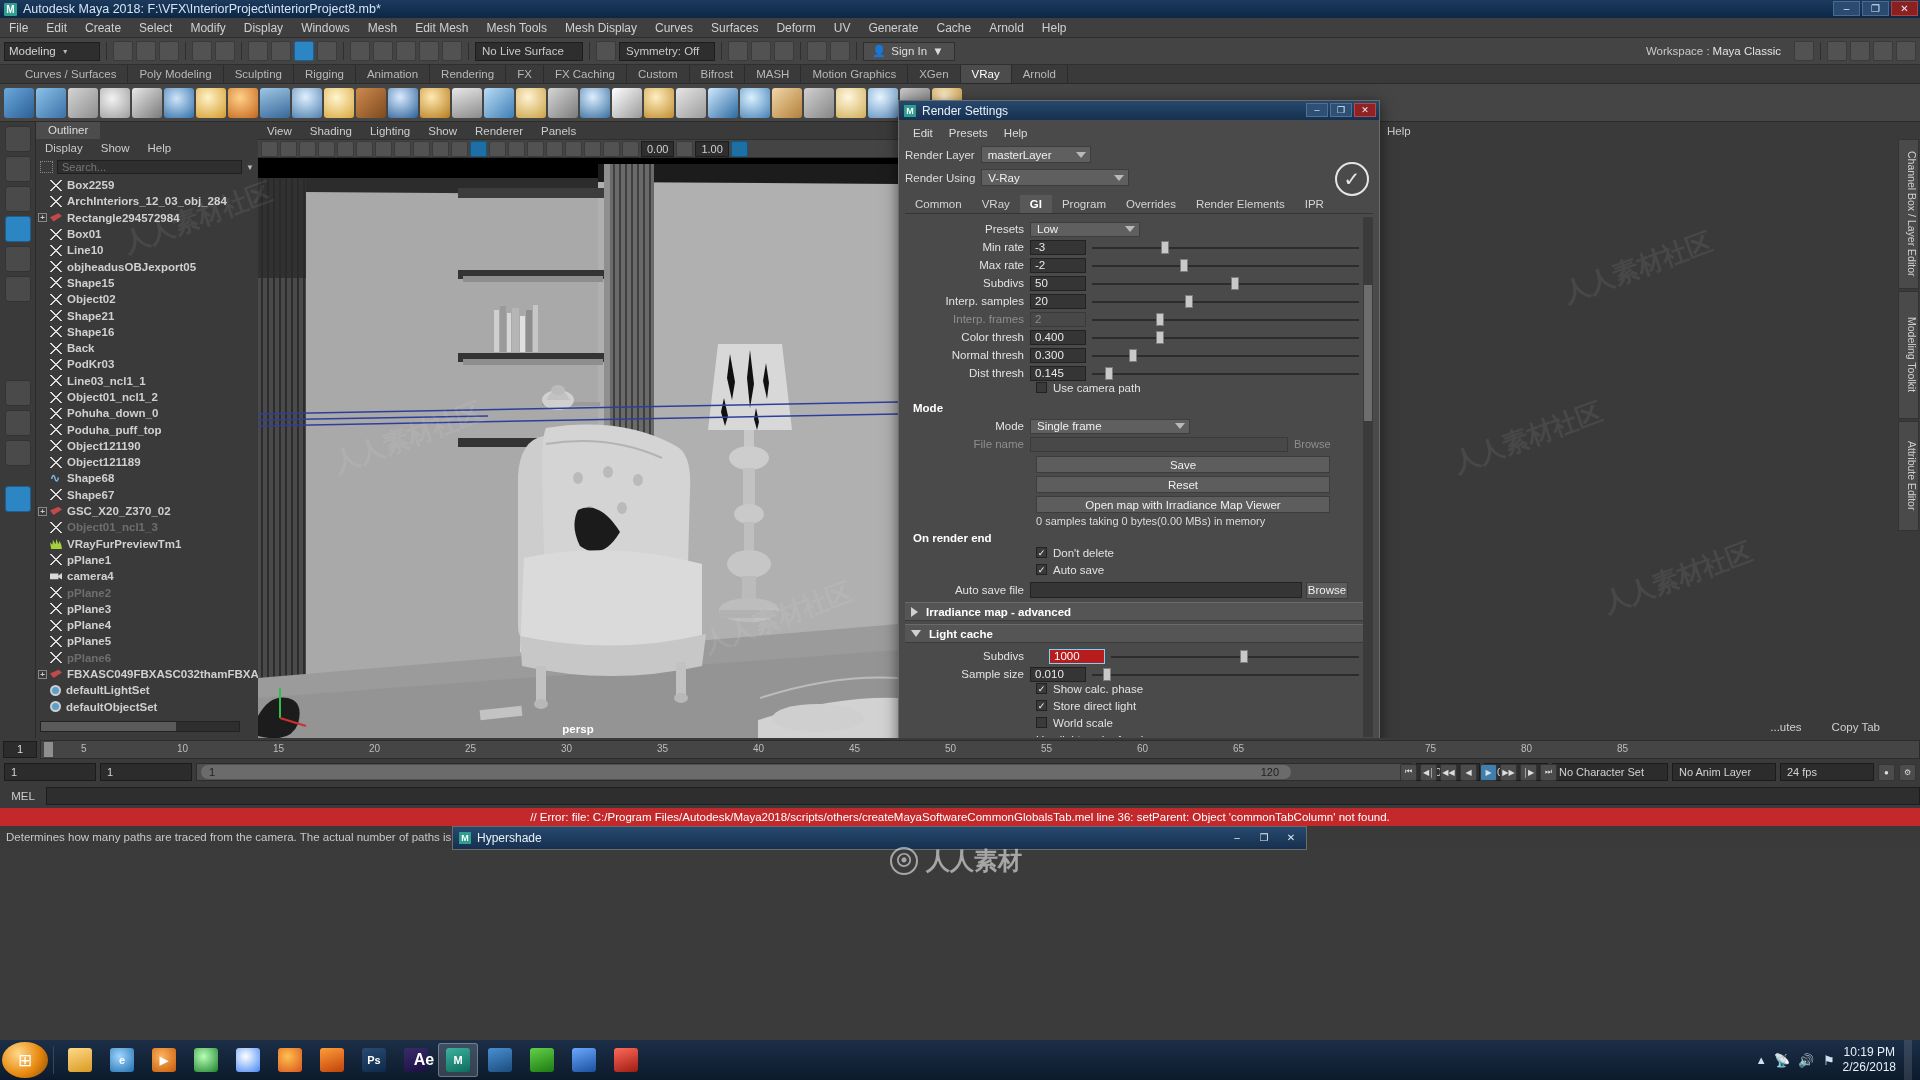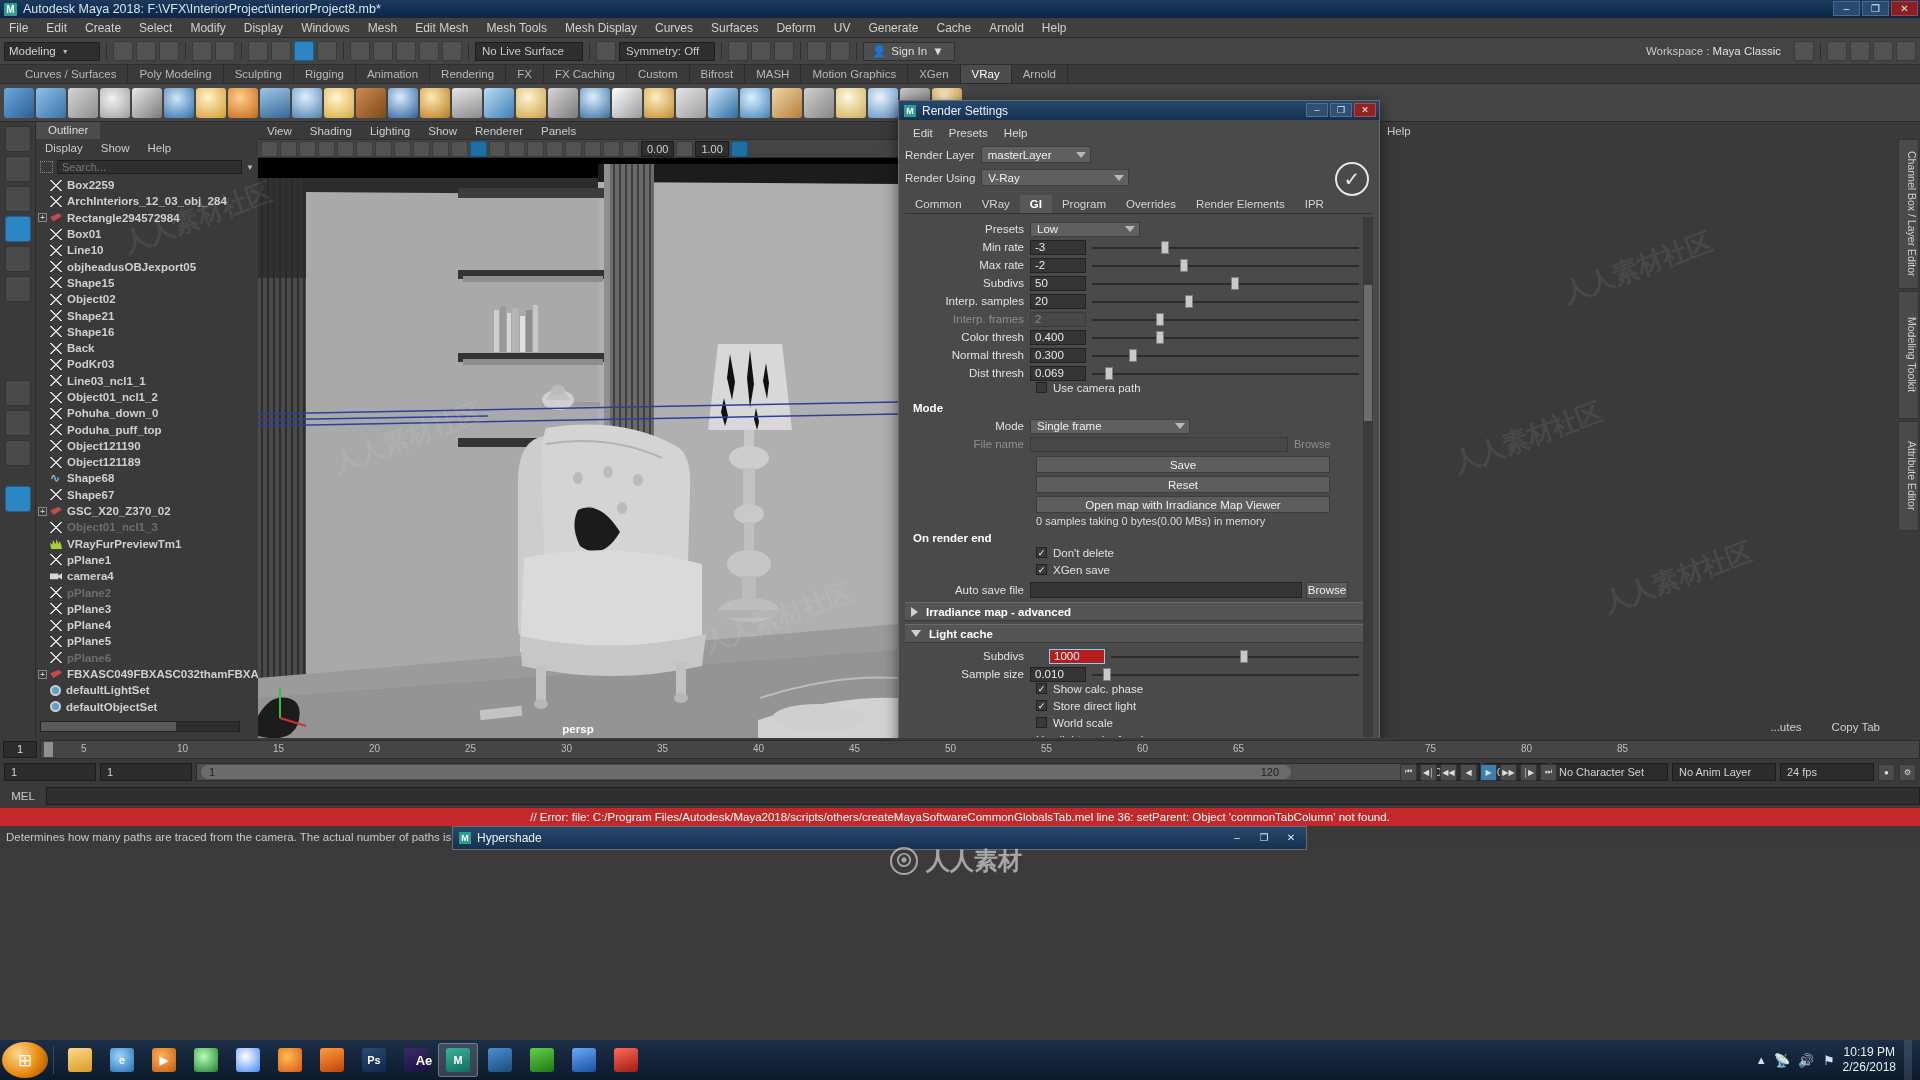--- a/index.html
+++ b/index.html
@@ -851,21 +851,21 @@
           <div class="frow">
             <span class="flab">Normal thresh</span>
             <div class="fval">0.300</div>
             <div class="slider">
               <div class="trk"></div>
               <div class="hnd" style="left:14%"></div>
             </div>
           </div>
           <div class="frow">
             <span class="flab">Dist thresh</span>
-            <div class="fval">0.069</div>
+            <div class="fval">0.145</div>
             <div class="slider">
               <div class="trk"></div>
               <div class="hnd" style="left:5%"></div>
             </div>
           </div>
         </div>
 
       <div class="chkrow">
         <span class="cbox"></span>
         <span class="cktxt">Use camera path</span>
@@ -894,21 +894,21 @@
       </div>
       <div class="infotxt">0 samples taking 0 bytes(0.00 MBs) in memory</div>
 
       <div class="sechdr">On render end</div>
       <div class="chkrow">
         <span class="cbox on">✓</span>
         <span class="cktxt">Don't delete</span>
       </div>
       <div class="chkrow">
         <span class="cbox on">✓</span>
-        <span class="cktxt">XGen save</span>
+        <span class="cktxt">Auto save</span>
       </div>
       <div class="frow">
         <span class="flab">Auto save file</span>
         <div class="fval" style="width:272px;height:16px"></div>
         <div class="wbtn" style="width:42px;margin-left:4px">Browse</div>
       </div>
 
       <div class="bandhdr">
         <span class="tri right"></span>
         <span>Irradiance map - advanced</span>
@@ -1064,21 +1064,21 @@
       <div class="tbapp">
         <div style="width: 24px; height: 24px; border-radius: 3px; background: radial-gradient(circle at 40% 35%, rgb(255, 192, 77), rgb(217, 83, 30)); display: flex; align-items: center; justify-content: center; font-size: 11px; font-weight: bold; color: rgb(255, 255, 255);"></div>
       </div>
       <div class="tbapp">
         <div style="width: 24px; height: 24px; border-radius: 3px; background: linear-gradient(160deg, rgb(255, 157, 58), rgb(192, 65, 10)); display: flex; align-items: center; justify-content: center; font-size: 11px; font-weight: bold; color: rgb(255, 255, 255);"></div>
       </div>
       <div class="tbapp">
         <div style="width: 24px; height: 24px; border-radius: 3px; background: linear-gradient(160deg, rgb(43, 74, 114), rgb(13, 42, 74)); display: flex; align-items: center; justify-content: center; font-size: 11px; font-weight: bold; color: rgb(255, 255, 255);">Ps</div>
       </div>
       <div class="tbapp">
-        <div style="width: 24px; height: 24px; border-radius: 3px; background: linear-gradient(160deg, rgb(59, 43, 106), rgb(26, 16, 64)); display: flex; align-items: center; justify-content: center; font-size: 13px; font-weight: bold; color: rgb(255, 255, 255); padding-left: 16px;">Ae</div>
+        <div style="width: 24px; height: 24px; border-radius: 3px; background: linear-gradient(160deg, rgb(59, 43, 106), rgb(26, 16, 64)); display: flex; align-items: center; justify-content: center; font-size: 16px; font-weight: bold; color: rgb(255, 255, 255); padding-left: 16px;">Ae</div>
       </div>
       <div class="tbapp active">
         <div style="width: 24px; height: 24px; border-radius: 3px; background: linear-gradient(160deg, rgb(58, 179, 159), rgb(15, 107, 92)); display: flex; align-items: center; justify-content: center; font-size: 11px; font-weight: bold; color: rgb(255, 255, 255);">M</div>
       </div>
       <div class="tbapp">
         <div style="width: 24px; height: 24px; border-radius: 3px; background: linear-gradient(160deg, rgb(74, 143, 208), rgb(27, 76, 126)); display: flex; align-items: center; justify-content: center; font-size: 11px; font-weight: bold; color: rgb(255, 255, 255);"></div>
       </div>
       <div class="tbapp">
         <div style="width: 24px; height: 24px; border-radius: 3px; background: linear-gradient(160deg, rgb(99, 209, 74), rgb(29, 122, 18)); display: flex; align-items: center; justify-content: center; font-size: 11px; font-weight: bold; color: rgb(255, 255, 255);"></div>
       </div>

